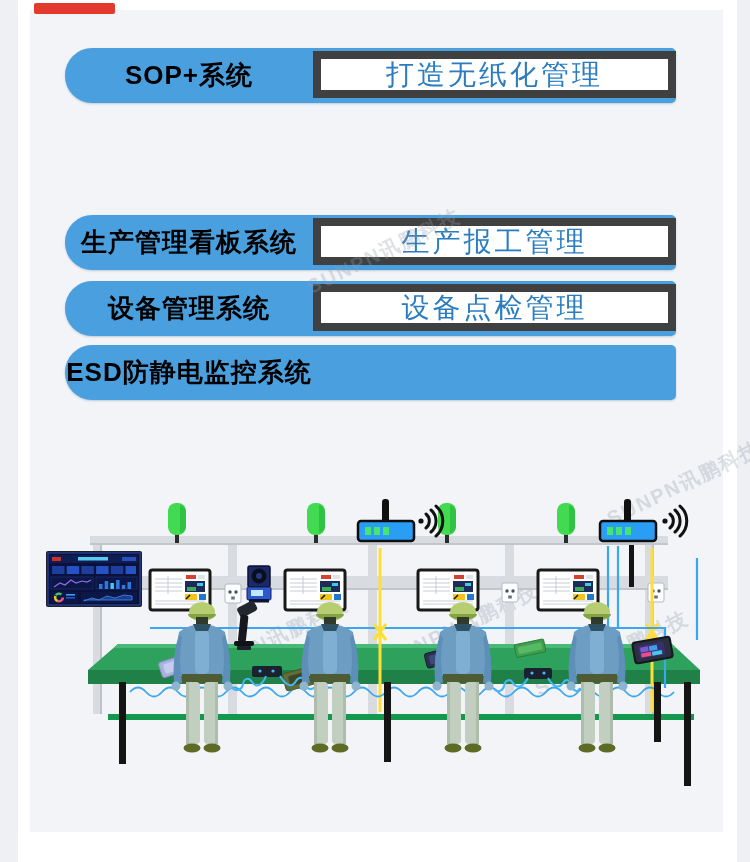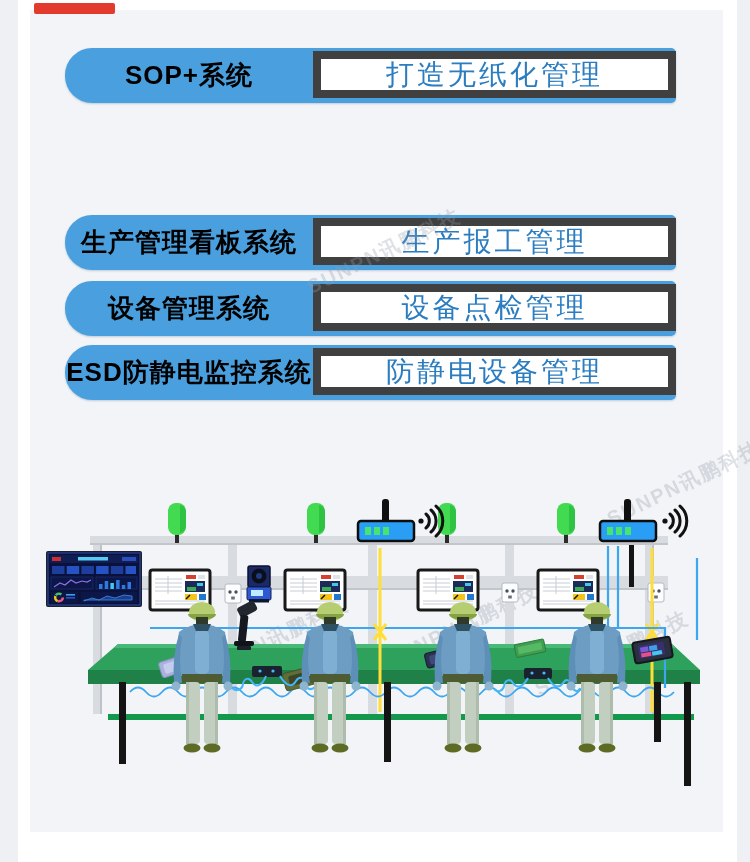--- a/index.html
+++ b/index.html
@@ -50,23 +50,20 @@
         <span>设备管理系统</span>
       </div>
     <div class="fbox">
         <span>设备点检管理</span>
       </div>
   </div>
   <div class="row" style="top:345px">
     <div class="pill">
         <span>ESD防静电监控系统</span>
       </div>
-    <div class="fbox">
-        <span>防静电设备管理</span>
-      </div>
   </div>
 
   <div class="wm" style="left:300px;top:238px">SUNPN讯鹏科技</div>
   <div class="wm" style="left:600px;top:470px">SUNPN讯鹏科技</div>
   <div class="wm" style="left:188px;top:626px">SUNPN讯鹏科技</div>
   <div class="wm" style="left:378px;top:612px">SUNPN讯鹏科技</div>
   <div class="wm" style="left:528px;top:640px">SUNPN讯鹏科技</div>
 
   <svg class="illu" width="750" height="862" viewBox="0 0 750 862">
     <defs>

